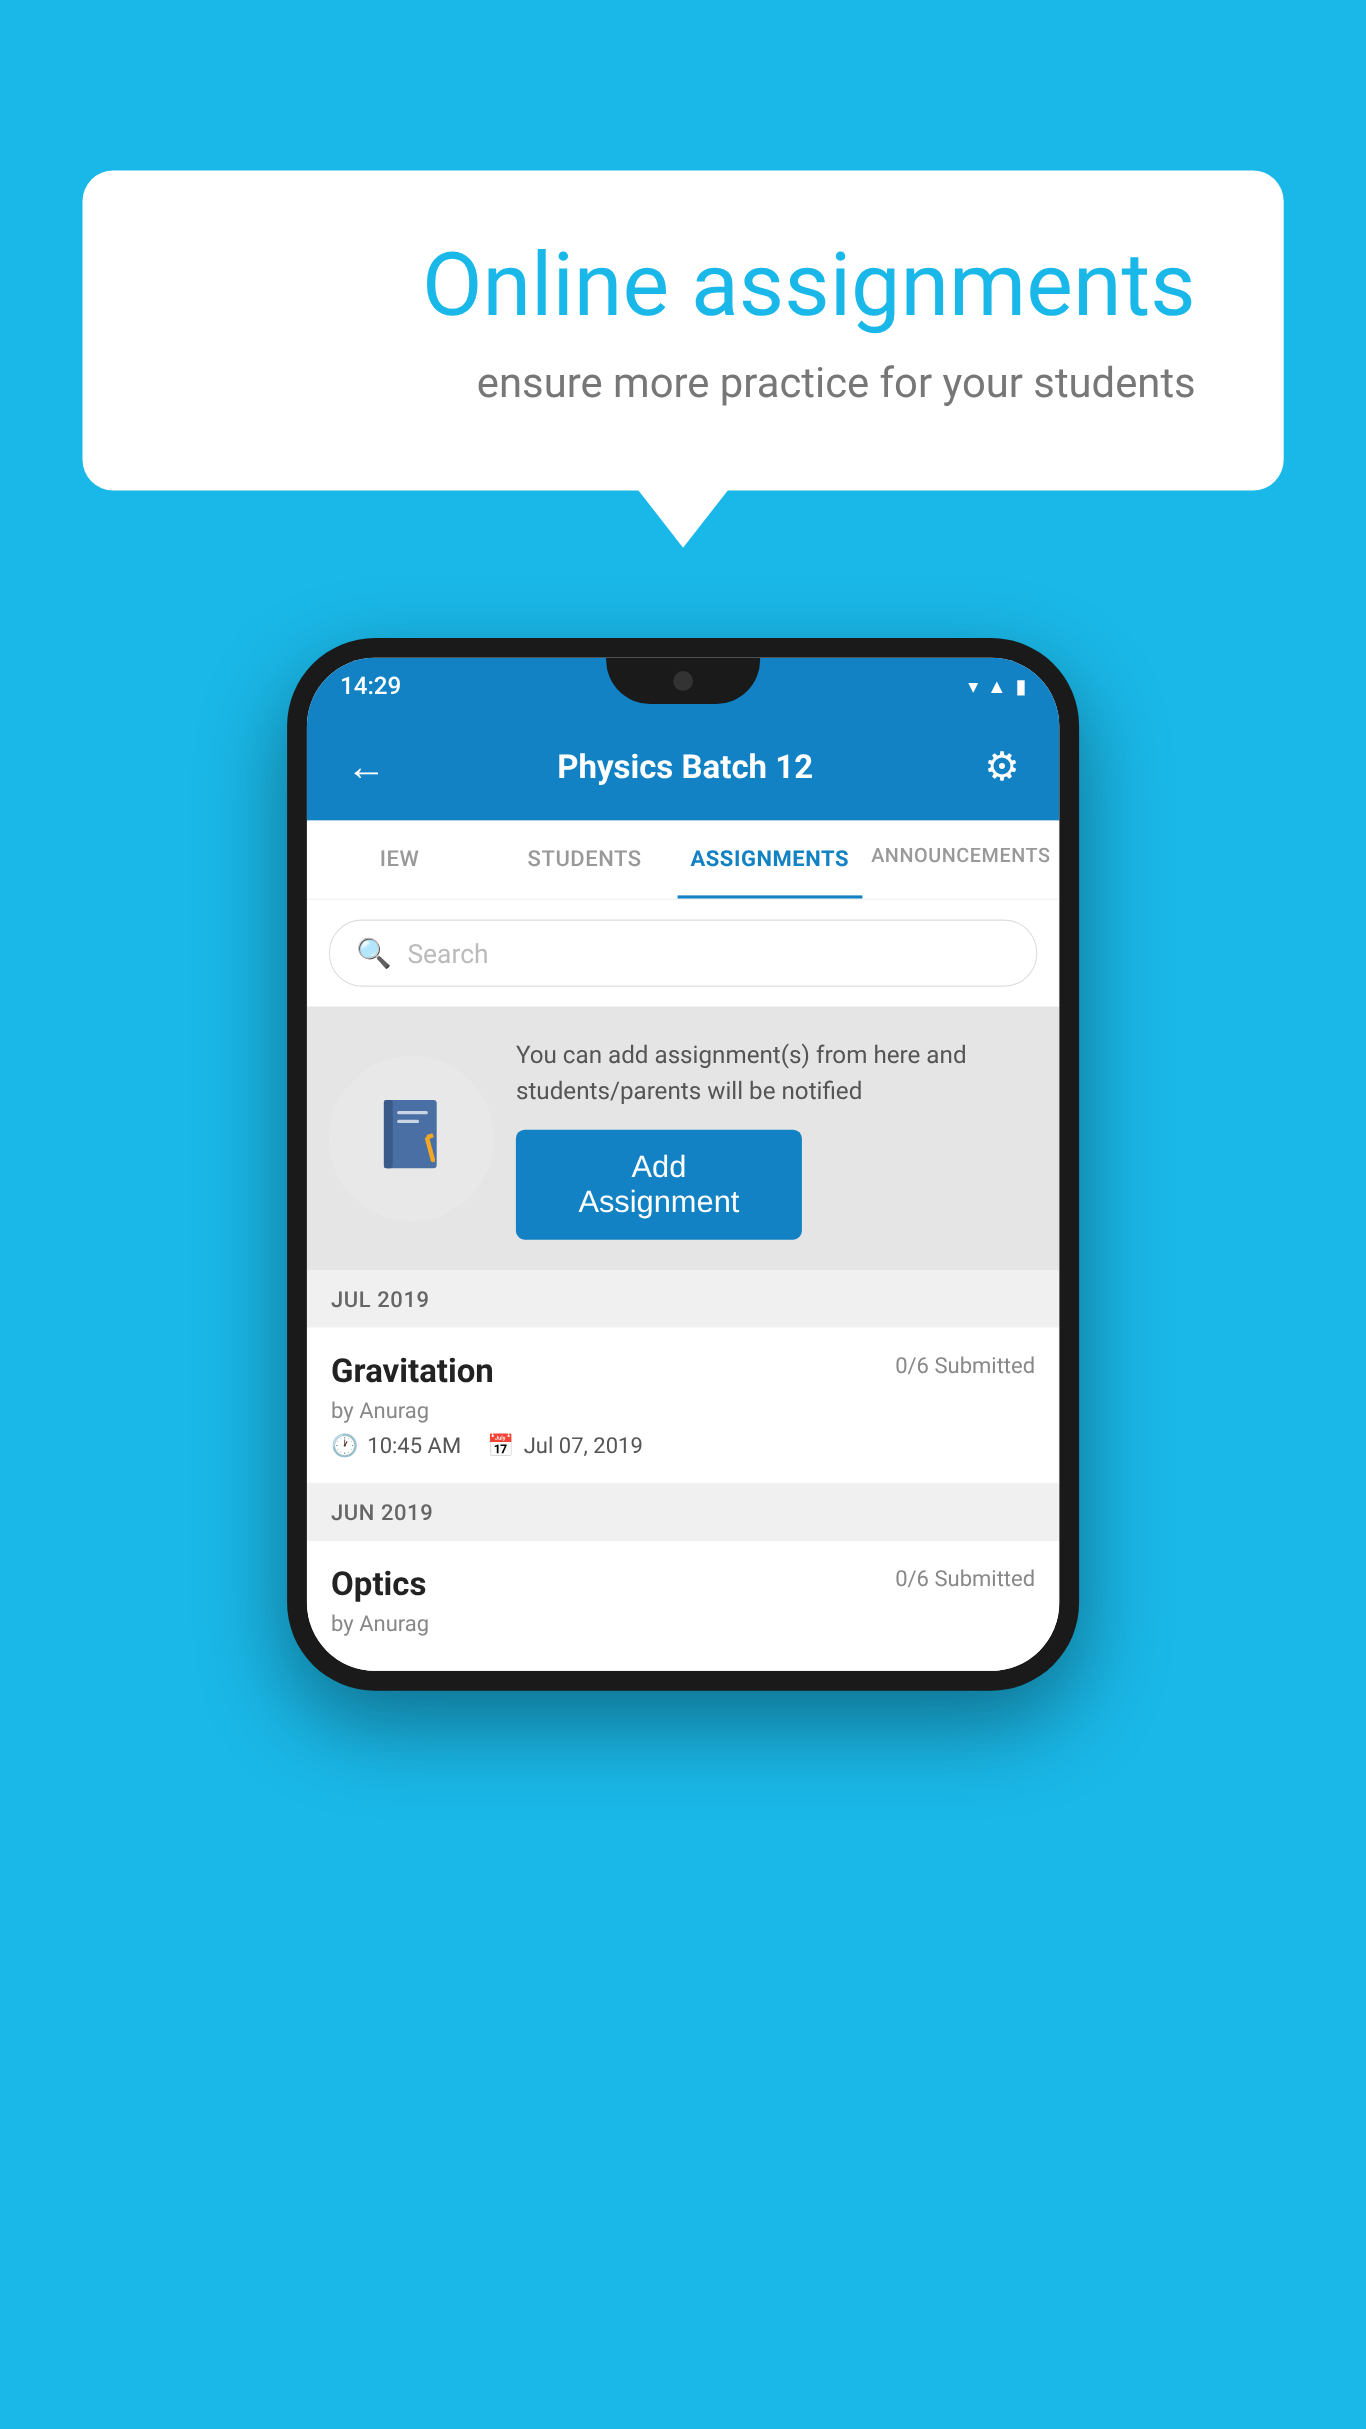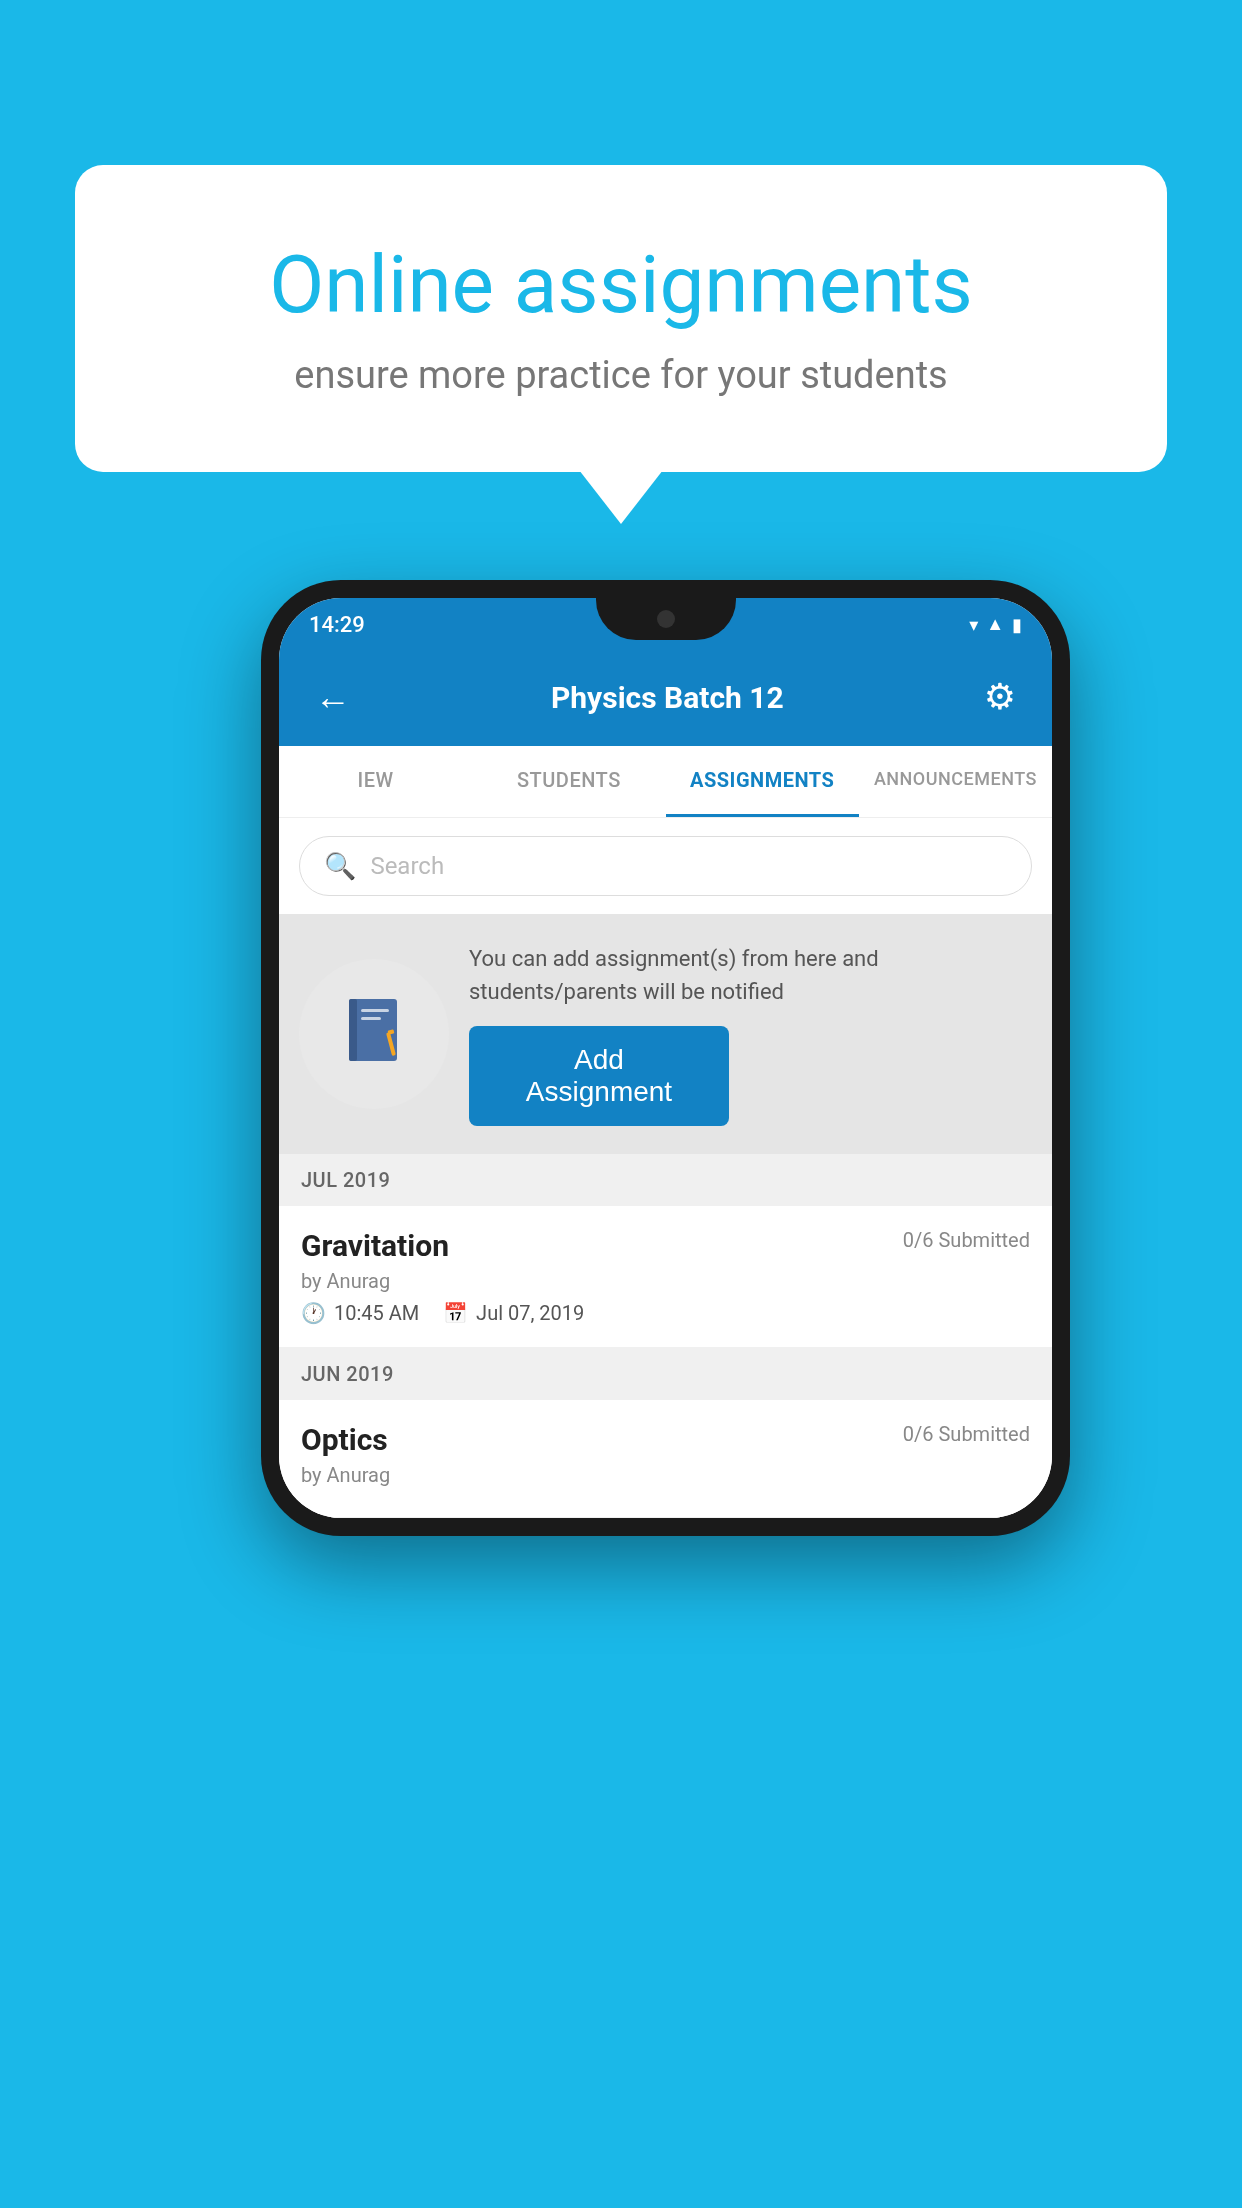--- a/index.html
+++ b/index.html
@@ -14,23 +14,22 @@
     }
 
     
     .speech-bubble {
       position: absolute;
       top: 155px;
       left: 75px;
       right: 75px;
       background: white;
       border-radius: 28px;
-      padding: 76px 80px 70px;
-      text-align: center;
-      margin-top: 10px;
+      padding: 60px 80px 70px;
+      text-align: right;
     }
 
     .speech-bubble::after {
       content: '';
       position: absolute;
       bottom: -52px;
       left: 50%;
       transform: translateX(-50%);
       width: 0;
       height: 0;
@@ -57,21 +56,21 @@
     
     .phone-wrapper {
       position: absolute;
       top: 580px;
       left: 50%;
       transform: translateX(-50%);
       width: 720px;
     }
 
     .phone {
-      width: 809px;
+      width: 720px;
       background: #1a1a1a;
       border-radius: 80px;
       padding: 18px;
       position: relative;
       box-shadow: 0 30px 80px rgba(0,0,0,0.4);
     }
 
     .phone-screen {
       background: white;
       border-radius: 62px;

